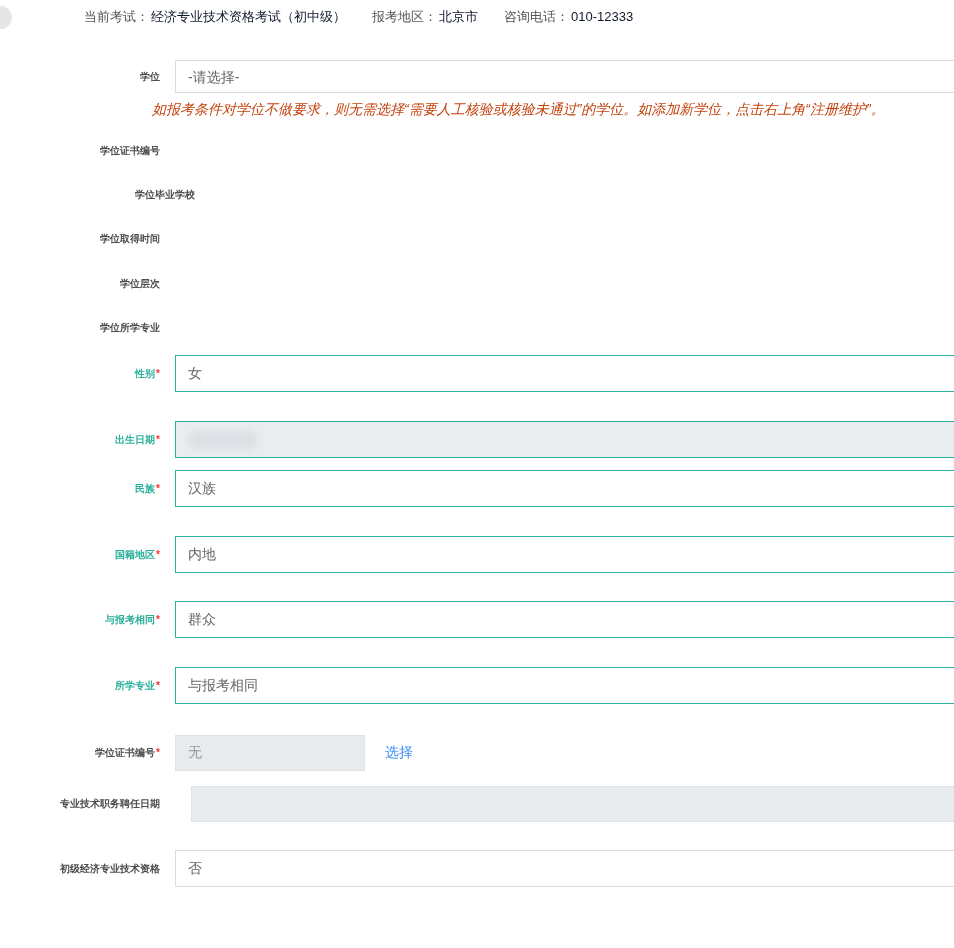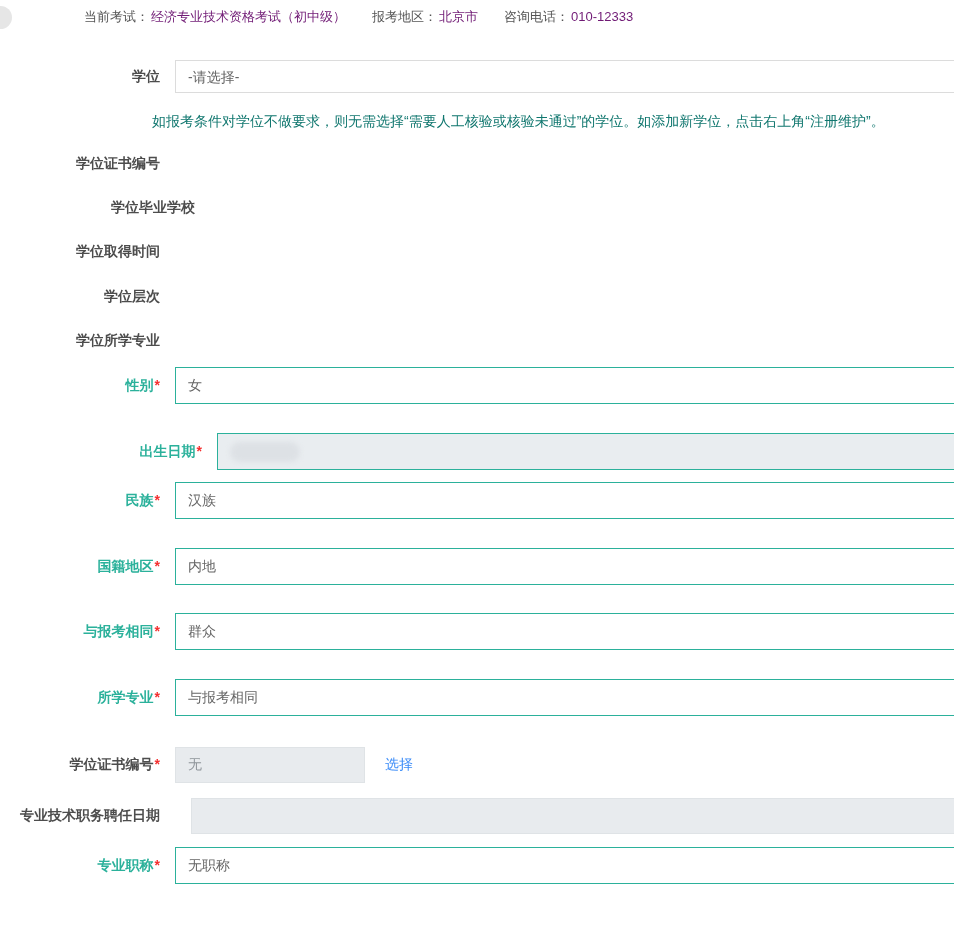--- a/index.html
+++ b/index.html
@@ -14,39 +14,39 @@
     position: relative;
     height: 33px;
     display: flex;
     align-items: center;
     padding-left: 84px;
     font-size: 13px;
     color: #555555;
   }
   .topbar .group { display: flex; align-items: center; margin-right: 26px; white-space: nowrap; }
   .topbar .group .g-label { color: #555555; }
-  .topbar .group .g-value { color: #701a75; margin-left: 2px; }
+  .topbar .group .g-value { color: #0f172a; margin-left: 2px; }
   .avatar-stub {
     position: absolute;
     left: -11px; top: 6px;
     width: 23px; height: 23px;
     border-radius: 50%;
     background: #e6e6e6;
   }
   
   .form { position: relative; }
   .row {
     display: flex;
     align-items: center;
   }
   .label-cell {
     width: 160px;
     flex: 0 0 160px;
     text-align: right;
-    font-size: 14px;
+    font-size: 10px;
     font-weight: 700;
     color: #4d4d4d;
     white-space: nowrap;
   }
   .label-cell.green { color: #2bb19b; }
   .star { color: #f42f2f; font-weight: 700; margin-left: 1px; }
   .field-cell { margin-left: 15px; display: flex; align-items: center; }
 
   .ipt {
     height: 37px;
@@ -83,24 +83,25 @@
     background: #ffffff;
     font-size: 14px;
     color: #666666;
     padding-left: 8px;
     outline: none;
     border-radius: 0;
     font-family: "Liberation Sans", "DejaVu Sans", sans-serif;
   }
   .hint-row {
     margin-left: 152px;
-    margin-top: 20px;
-    font-size: 14px;
-    color: #0f766e;
+    margin-top: 8px;
+    font-size: 14px;
+    color: #c2410c;
     white-space: nowrap;
+    font-style: italic;
   }
   .label-only {
     height: 20px;
     line-height: 20px;
   }
   .link {
     margin-left: 20px;
     font-size: 14px;
     color: #3b8cf8;
     text-decoration: none;
@@ -169,21 +170,21 @@
 
   <div class="row" style="margin-top:17px;">
     <div class="label-cell green">
       <span>性别</span><span class="star">*</span>
     </div>
     <div class="field-cell">
       <input class="ipt" value="女" style="">
     </div>
   </div>
 
-  <div class="row" style="margin-top:29px;padding-left:42px;">
+  <div class="row" style="margin-top:29px;">
     <div class="label-cell green">
       <span>出生日期</span><span class="star">*</span>
     </div>
     <div class="field-cell masked-wrap">
       <input class="ipt disabled-teal" value="" style="">
       <div class="masked-blob"></div>
     </div>
   </div>
 
   <div class="row" style="margin-top:12px;">
@@ -234,23 +235,23 @@
 
   <div class="row" style="margin-top:15px;gap:16px;">
     <div class="label-cell">
       <span>专业技术职务聘任日期</span>
     </div>
     <div class="field-cell">
       <input class="ipt-disabled" style="width: 770px;" value="">
     </div>
   </div>
 
-  <div class="row" style="margin-top:13px;">
-    <div class="label-cell green">
-      <span>专业职称</span><span class="star">*</span>
-    </div>
-    <div class="field-cell">
-      <input class="ipt" value="无职称" style="">
-    </div>
-  </div>
-
+
+  <div class="row" style="margin-top:28px;">
+    <div class="label-cell">
+      <span>初级经济专业技术资格</span>
+    </div>
+    <div class="field-cell">
+      <input class="ipt gray-border" value="否" style="">
+    </div>
+  </div>
 
 </div>
 
 </body></html>

